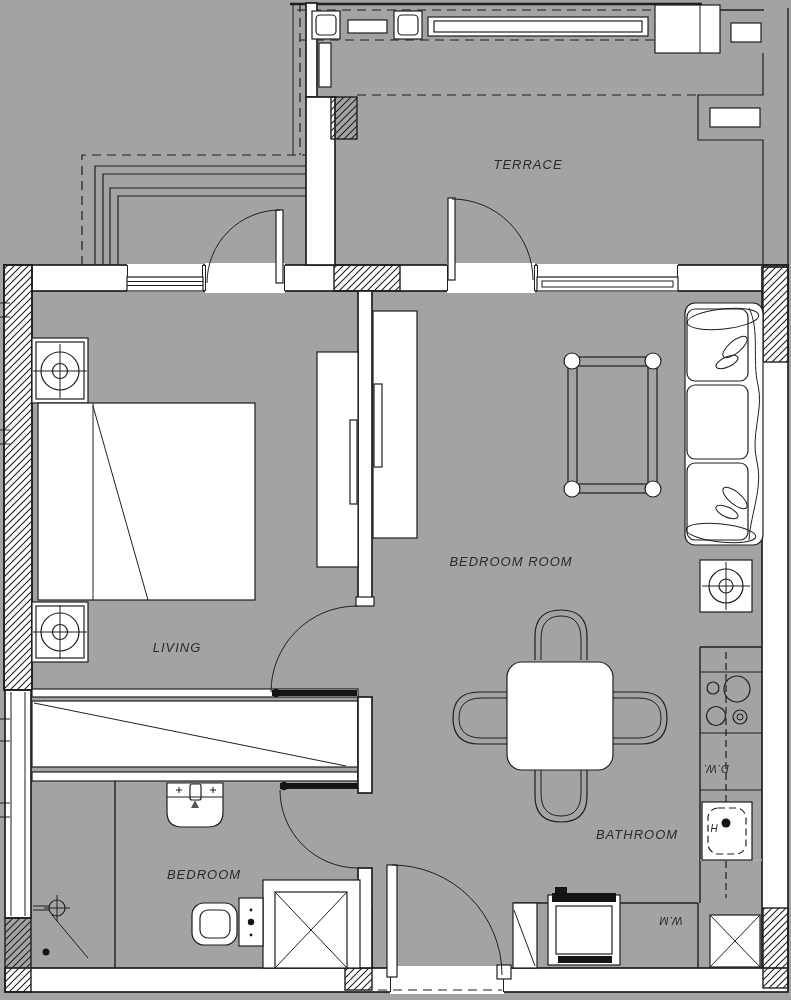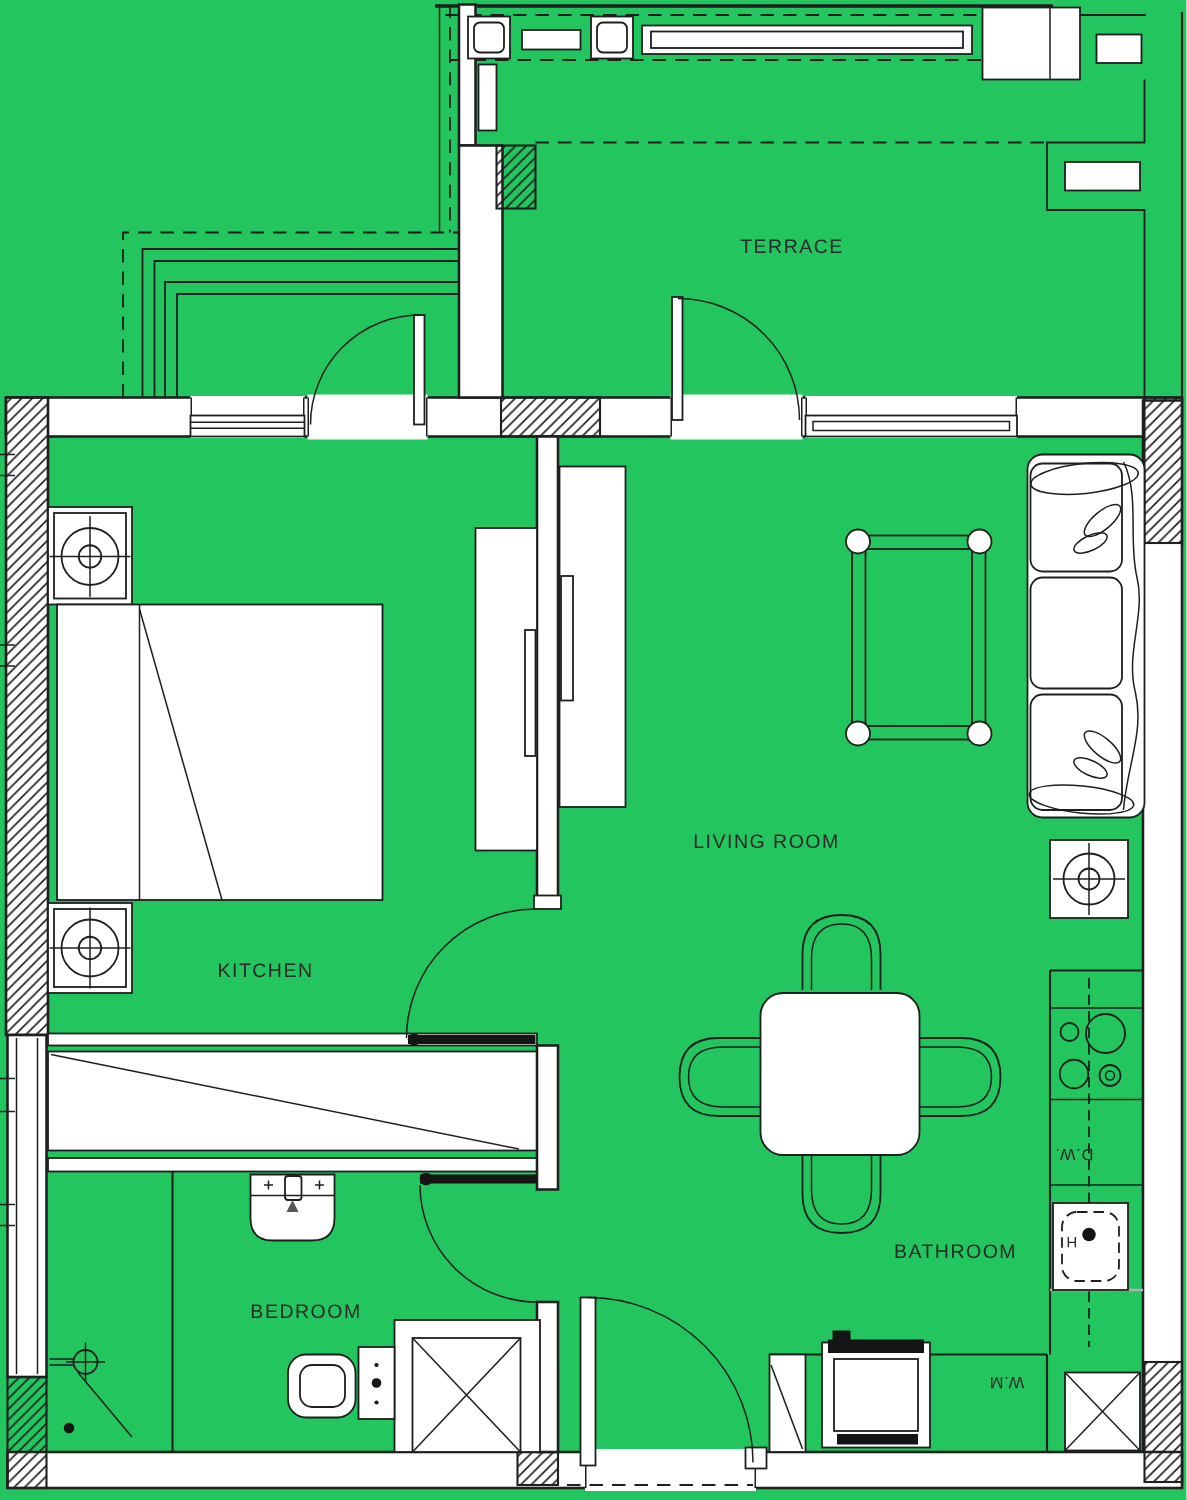--- a/index.html
+++ b/index.html
@@ -1,17 +1,17 @@
 <!DOCTYPE html>
 <html><head>
 <meta charset="utf-8">
 <style>
   html,body{margin:0;padding:0;background:#ffffff;}
-  .stage{position:relative;width:791px;height:1000px;background:#22c55e;overflow:hidden;
-         font-family:"Liberation Sans", sans-serif;}
+  .stage{position:relative;width:791px;height:1000px;background:#a3a3a3;overflow:hidden;
+         font-family:"Liberation Sans", sans-serif;font-style:italic;}
   .stage svg{position:absolute;left:0;top:0;}
   .lbl{position:absolute;transform:translate(-50%,-50%);font-size:13px;letter-spacing:1px;
        color:#2a2a2a;white-space:nowrap;}
   .lbl.small{font-size:11px;letter-spacing:.5px;}
   .lbl.rot{transform:translate(-50%,-50%) rotate(180deg);}
   .lbl.tiny{font-size:10px;}
   
   .w  {fill:#ffffff;stroke:#1f1f1f;stroke-width:1.7;}
   .h  {fill:url(#hatch);stroke:#1f1f1f;stroke-width:1.4;}
   .fw {fill:#ffffff;stroke:#1f1f1f;stroke-width:1.2;}
@@ -347,21 +347,21 @@
       <circle class="f" cx="57" cy="908" r="8"></circle>
       <line class="thin" x1="44" y1="908" x2="70" y2="908"></line>
       <line class="thin" x1="57" y1="895" x2="57" y2="921"></line>
       <line class="thin" x1="52" y1="915" x2="88" y2="958"></line>
       <circle class="blk" cx="46" cy="952" r="3.5"></circle>
     </g>
   </g>
 </svg>
 
 <div class="lbl" style="left:528px;top:164px;">TERRACE</div>
-<div class="lbl" style="left:177px;top:647px;">KITCHEN</div>
-<div class="lbl" style="left:511px;top:561px;">LIVING ROOM</div>
+<div class="lbl" style="left:177px;top:647px;">LIVING</div>
+<div class="lbl" style="left:511px;top:561px;">BEDROOM ROOM</div>
 <div class="lbl" style="left:204px;top:874px;">BEDROOM</div>
 <div class="lbl" style="left:637px;top:834px;">BATHROOM</div>
 
 <div class="lbl small rot" style="left:716px;top:769px;">D.W.</div>
 <div class="lbl small rot" style="left:671px;top:921px;">W.M</div>
 <div class="lbl tiny rot" style="left:714px;top:827px;">H</div>
 </div>
 
 </body></html>

